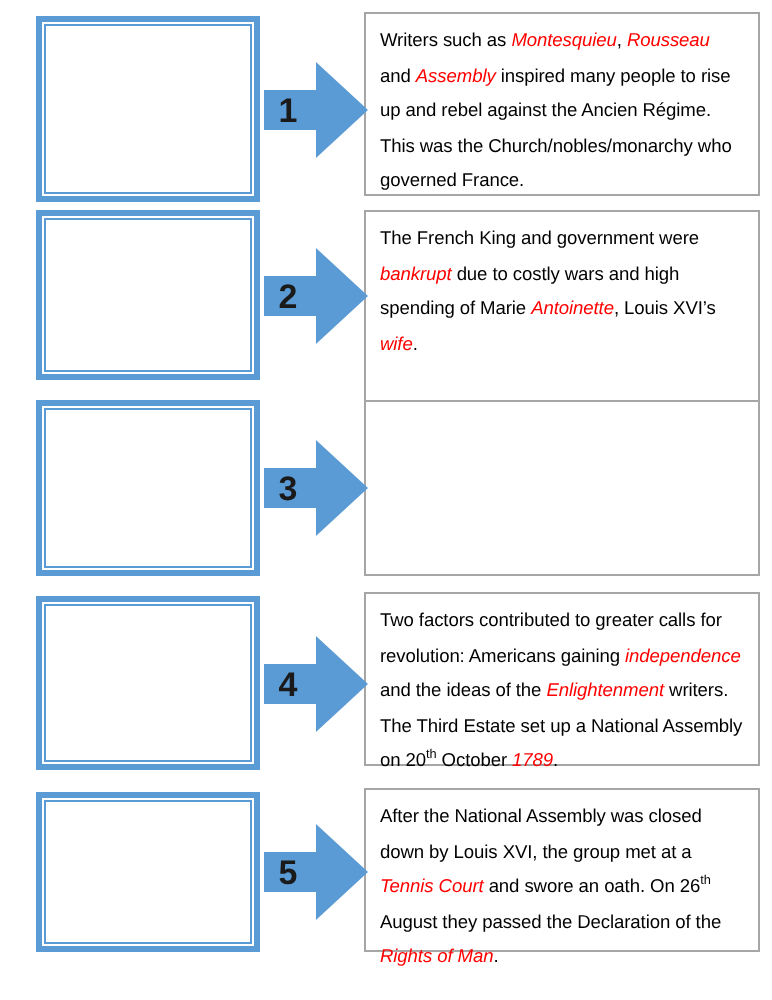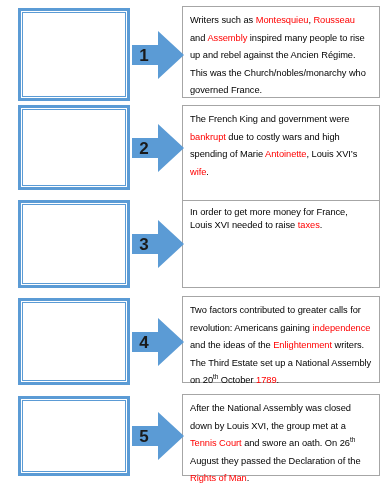--- a/index.html
+++ b/index.html
@@ -82,21 +82,21 @@
     margin: 0;
     font-family: "Liberation Sans", sans-serif;
     font-size: 9.3px;
     color: #000000;
     letter-spacing: -0.05px;
   }
   .lh-wide p { line-height: 17.6px; }
   .lh-tight p { line-height: 13.3px; }
   .lh-tight p + p { margin-top: 6px; }
 
-  .hl { color: #FF0000; }
+  .hl { color: #FF0000; font-style: italic; }
   sup {
     font-size: 6.4px;
     vertical-align: super;
     line-height: 0;
   }
 </style>
 </head>
 <body>
 
 <div class="sheet">
@@ -140,21 +140,20 @@
       <div class="draw-box-inner"></div>
     </div>
     <div class="arrow" style="left:132px;top:22px;">
       <svg width="52" height="52" viewBox="0 0 52 52">
         <polygon points="0,16 26,16 26,2 52,26 26,50 26,36 0,36" fill="#5B9BD5"></polygon>
       </svg>
     </div>
     <div class="step-number" style="left:133px;top:40px;">3</div>
     <div class="text-box lh-tight" style="top:4px;height:88px;">
       <div>
-          <p><span>In order to get more money for France, Louis XVI needed to raise </span><span class="hl">taxes</span><span>.</span></p>
         </div>
     </div>
   </div>
 
   <div class="row" style="top:296px;height:98px;">
     <div class="draw-box" style="top:2px;height:87px;width:112px;">
       <div class="draw-box-inner"></div>
     </div>
     <div class="arrow" style="left:132px;top:20px;">
       <svg width="52" height="52" viewBox="0 0 52 52">

